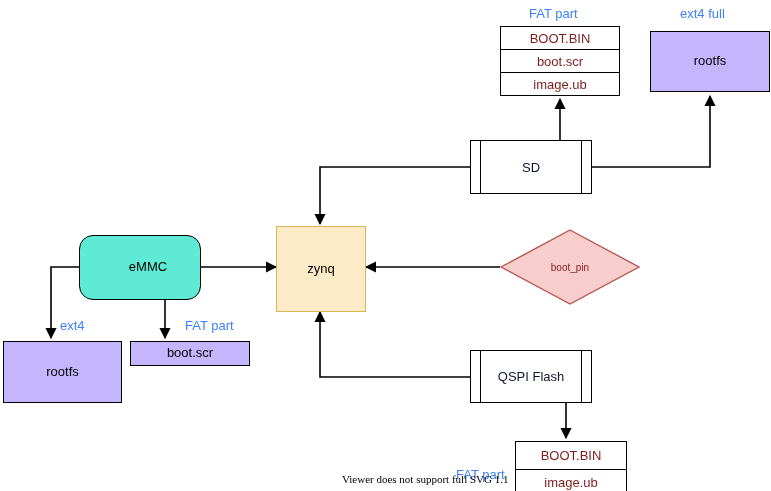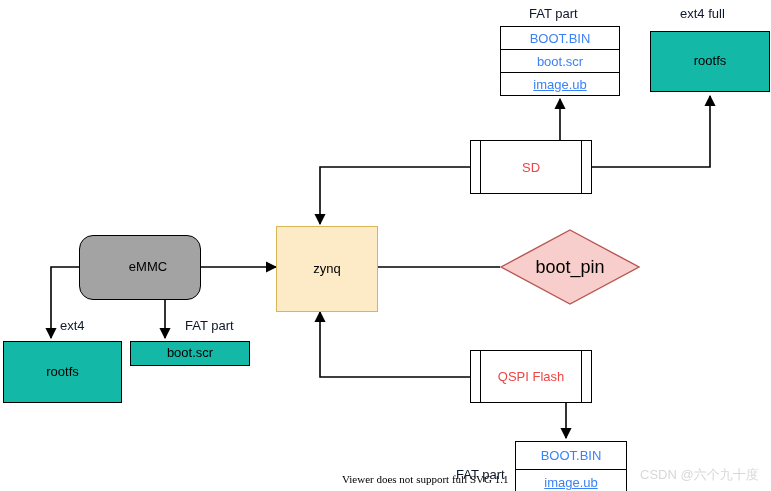--- a/index.html
+++ b/index.html
@@ -33,54 +33,53 @@
     display: flex;
     align-items: center;
     justify-content: center;
     font-size: 13px;
     color: #000000;
     line-height: 1.1;
     text-align: center;
   }
   .plain-box {
     border: 1.4px solid #000000;
-    background: #14b8a6;
+    background: #c4b5fd;
   }
   .rounded-box {
     border: 1.6px solid #000000;
-    background: #a3a3a3;
+    background: #5eead4;
     border-radius: 14px;
     padding-left: 16px;
   }
   .stack {
     position: absolute;
     box-sizing: border-box;
     border: 1.4px solid #000000;
     background: #ffffff;
     display: flex;
     flex-direction: column;
   }
   .stack .row {
     flex: 1 1 0;
     display: flex;
     align-items: center;
     justify-content: center;
     font-size: 13px;
-    color: #3b82f6;
+    color: #7f1d1d;
     border-bottom: 1.4px solid #000000;
     box-sizing: border-box;
   }
   .stack .row:last-child {
     border-bottom: none;
-    text-decoration: underline;
   }
   .caption {
     position: absolute;
     font-size: 13px;
-    color: #0f172a;
+    color: #3b82f6;
     white-space: nowrap;
   }
   .zynq-box {
     background: #FDEBC8;
     border: 1.4px solid #D6B656;
   }
   .tape {
     position: absolute;
     box-sizing: border-box;
     border: 1.4px solid #000000;
@@ -95,34 +94,34 @@
   }
   .tape .bar.left { left: 9px; }
   .tape .bar.right { right: 9px; }
   .tape .lbl {
     position: absolute;
     left: 0; right: 0; top: 0; bottom: 0;
     display: flex;
     align-items: center;
     justify-content: center;
     font-size: 13px;
-    color: #ef4444;
+    color: #0f172a;
   }
   .diamond-wrap {
     position: absolute;
   }
   .diamond-wrap svg { display: block; }
   .diamond-label {
     position: absolute;
     left: 0; right: 0; top: 0; bottom: 0;
     display: flex;
     align-items: center;
     justify-content: center;
-    font-size: 18px;
-    color: #000000;
+    font-size: 10px;
+    color: #7f1d1d;
   }
   .footer-note {
     position: absolute;
     font-family: "Liberation Serif", serif;
     font-size: 11px;
     color: #000000;
     white-space: nowrap;
   }
   .watermark {
     position: absolute;
@@ -178,21 +177,21 @@
   <div class="node plain-box" style="left:650px; top:31px; width:120px; height:61px;">rootfs</div>
 
   <div class="tape" style="left:470px; top:140px; width:122px; height:54px;">
     <div class="bar left"></div>
     <div class="bar right"></div>
     <div class="lbl">SD</div>
   </div>
 
   <div class="node rounded-box" style="left:79px; top:235px; width:122px; height:65px;">eMMC</div>
 
-  <div class="node zynq-box" style="left:276px; top:226px; width:102px; height:86px;">zynq</div>
+  <div class="node zynq-box" style="left:276px; top:226px; width:90px; height:86px;">zynq</div>
 
   <div class="diamond-wrap" style="left:500px; top:229px; width:140px; height:76px;">
     <svg width="140" height="76" viewBox="0 0 140 76">
       <polygon points="70,1 139,38 70,75 1,38" fill="#F8CECC" stroke="#B85450" stroke-width="1.4"></polygon>
     </svg>
     <div class="diamond-label">boot_pin</div>
   </div>
 
   <div class="caption" style="left:60px; top:318px;">ext4</div>
 
@@ -210,15 +209,14 @@
 
   <div class="caption" style="left:456px; top:467px;">FAT part</div>
 
   <div class="stack" style="left:515px; top:441px; width:112px; height:56px;">
     <div class="row">BOOT.BIN</div>
     <div class="row">image.ub</div>
   </div>
 
   <div class="footer-note" style="left:318px; top:473px;margin-left:24px;">Viewer does not support full SVG 1.1</div>
 
-  <div class="watermark" style="left:640px; top:466px;">CSDN @六个九十度</div>
 
 </div>
 
 </body></html>

